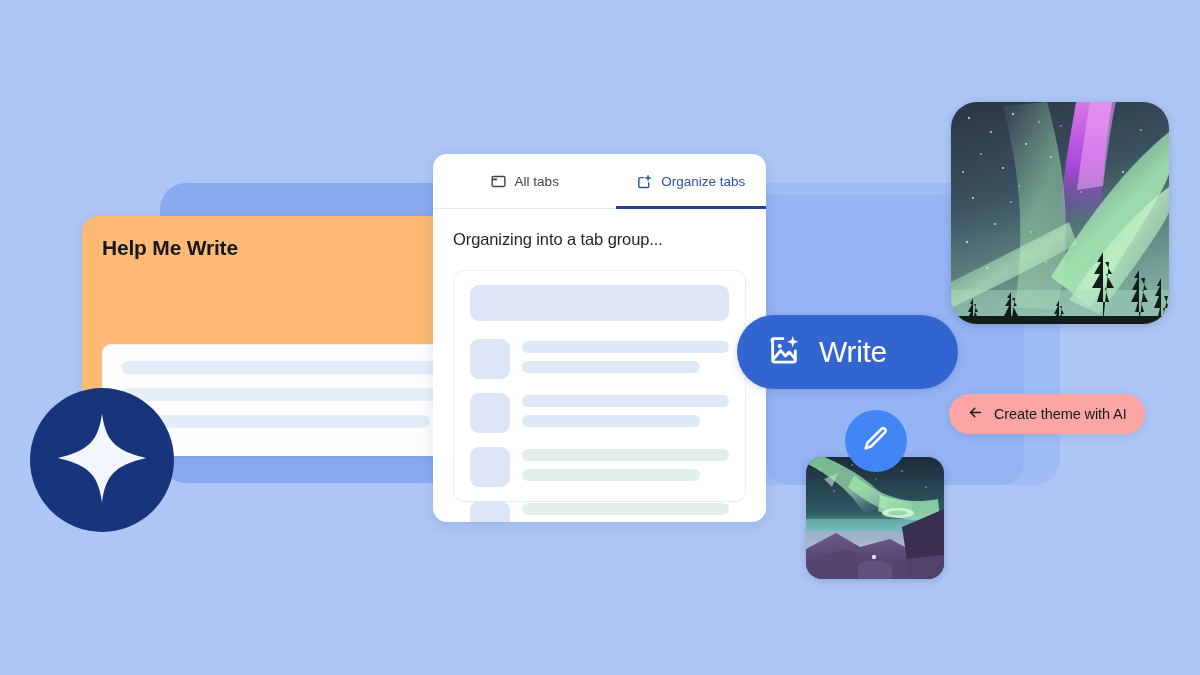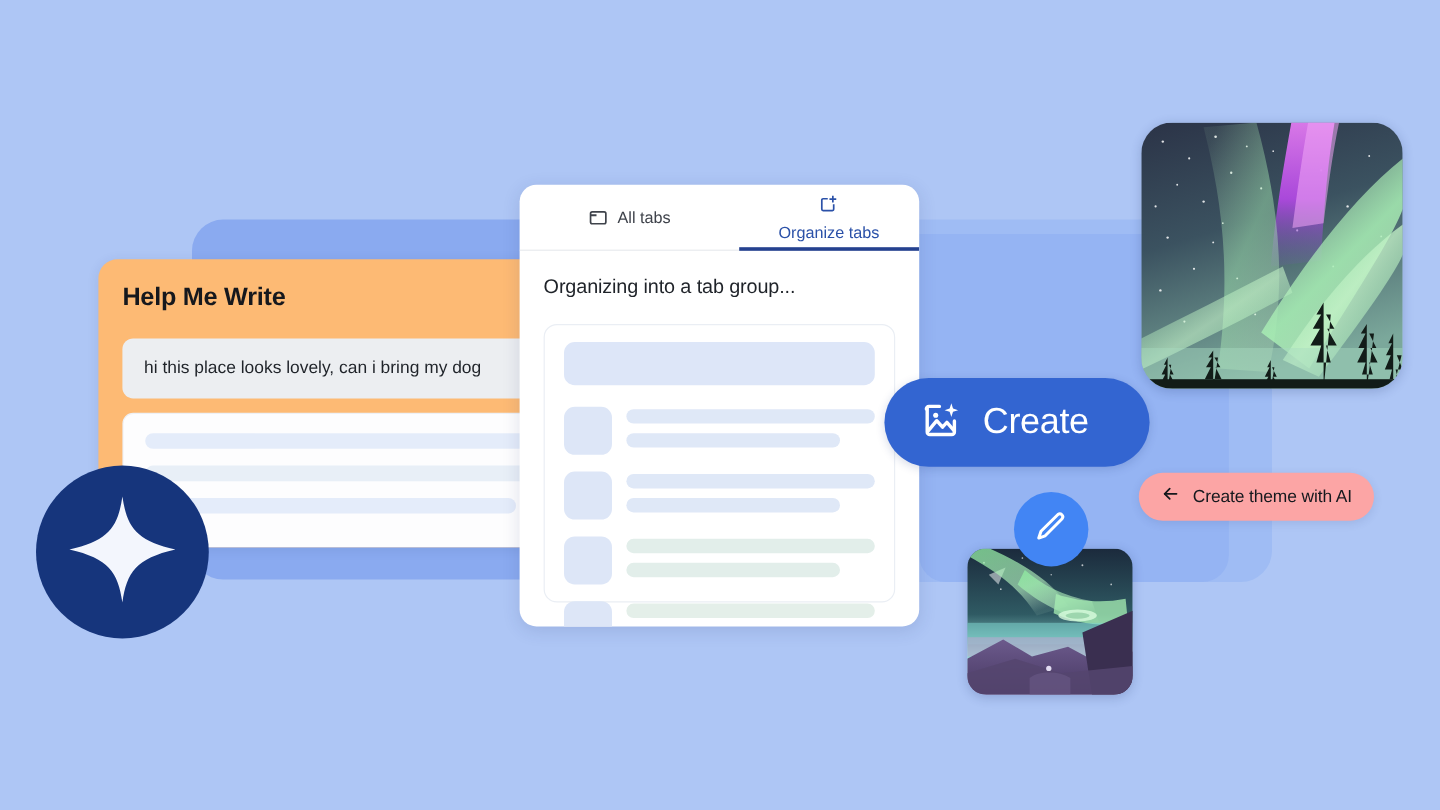--- a/index.html
+++ b/index.html
@@ -135,21 +135,20 @@
     gap: 8px;
     font-size: 13.5px;
     color: #3f434b;
     position: relative;
     cursor: pointer;
     margin-left: 16px;
   }
   .tab.active {
     color: #2b51a8;
     font-weight: 500;
-    flex-direction: column;
   }
   .tab.active::after {
     content: "";
     position: absolute;
     left: 0; right: 0; bottom: -1px;
     height: 3px;
     background: #25418f;
   }
   .tab-icon { display: flex; align-items: center; }
   #tabs-status {
@@ -305,23 +304,20 @@
 
 <div id="stage">
 
   <div class="bg-panel" id="panel-left"></div>
   <div class="bg-panel" id="panel-right"></div>
   <div class="bg-panel" id="panel-right-inner"></div>
 
   <div id="help-card">
     <div id="help-title">Help Me Write</div>
 
-    <div id="help-prompt">
-      <span id="help-prompt-text">hi this place looks lovely, can i bring my dog</span>
-    </div>
 
     <div id="help-body">
       <div class="sk-line" style="width:100%"></div>
       <div class="sk-line tint" style="width:100%"></div>
       <div class="sk-line" style="width:83%"></div>
     </div>
   </div>
 
   <div id="tabs-card">
 
@@ -466,21 +462,21 @@
   <div id="create-button">
     <span>
       <svg width="34" height="34" viewBox="0 0 24 24" fill="none">
         <path d="M3.5 5.5A1.5 1.5 0 0 1 5 4h6.2" stroke="#ffffff" stroke-width="2" stroke-linecap="round"></path>
         <path d="M20 12.6V19a1.5 1.5 0 0 1-1.5 1.5h-13A1.5 1.5 0 0 1 4 19V5" stroke="#ffffff" stroke-width="2" stroke-linecap="round" stroke-linejoin="round"></path>
         <path d="M4.6 18.4 9.6 12.4 13 16.2l2.6-2.8 4.2 4.8" stroke="#ffffff" stroke-width="2" stroke-linecap="round" stroke-linejoin="round"></path>
         <circle cx="9" cy="9.2" r="1.5" fill="#ffffff"></circle>
         <path d="M18.2 2.2 L19.2 5.2 L22.2 6.2 L19.2 7.2 L18.2 10.2 L17.2 7.2 L14.2 6.2 L17.2 5.2 Z" fill="#ffffff"></path>
       </svg>
     </span>
-    <span id="create-label">Create</span>
+    <span id="create-label">Write</span>
   </div>
 
   <div id="theme-pill">
     <span>
       <svg width="17" height="17" viewBox="0 0 24 24" fill="none" stroke="#15181d" stroke-width="2" stroke-linecap="round" stroke-linejoin="round">
         <path d="M19 12H5"></path>
         <path d="M11 6l-6 6 6 6"></path>
       </svg>
     </span>
     <span id="theme-pill-label">Create theme with AI</span>

